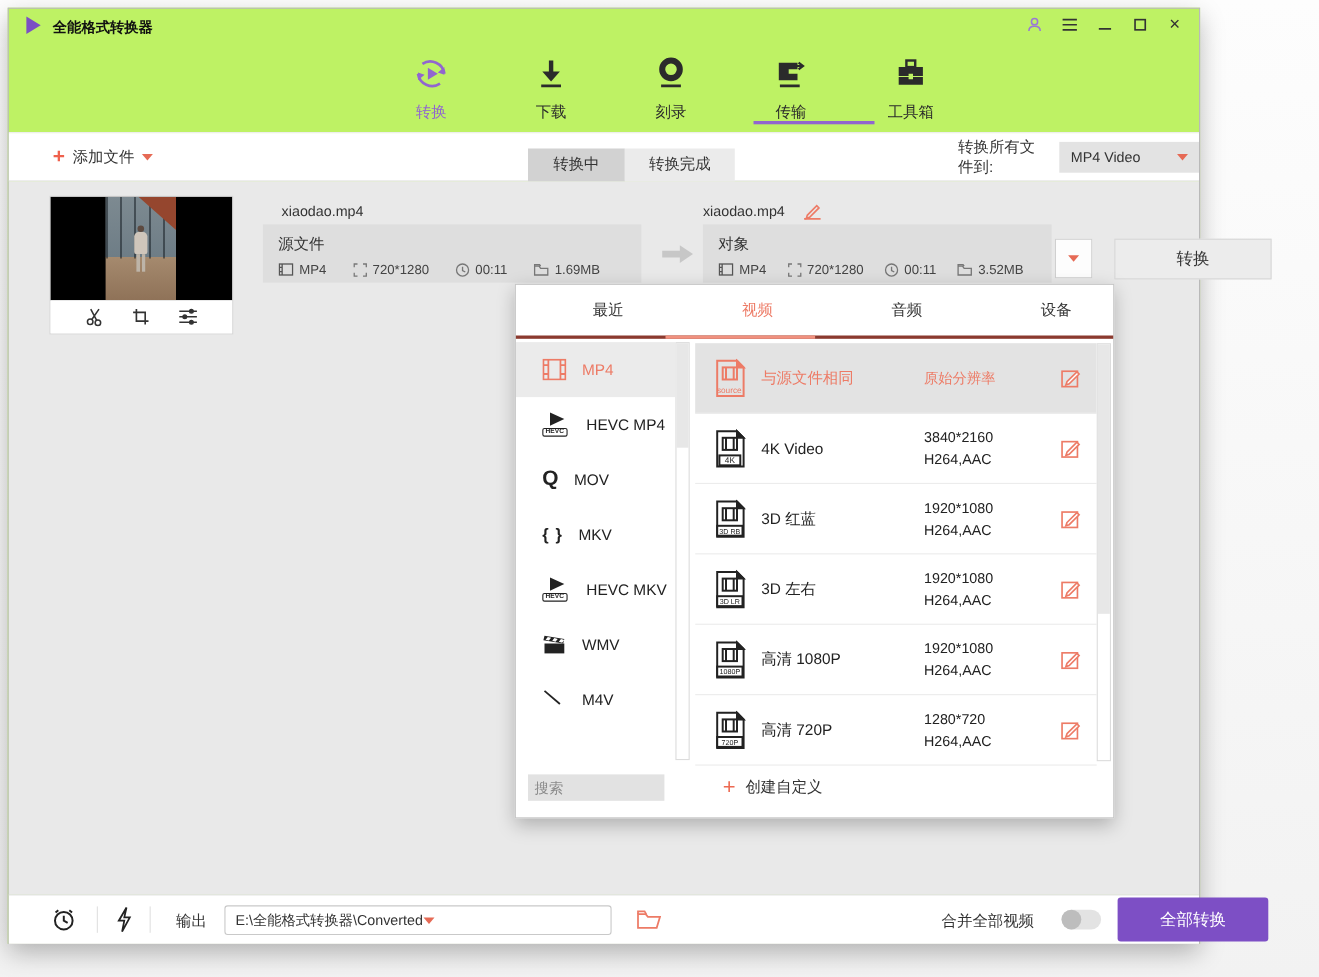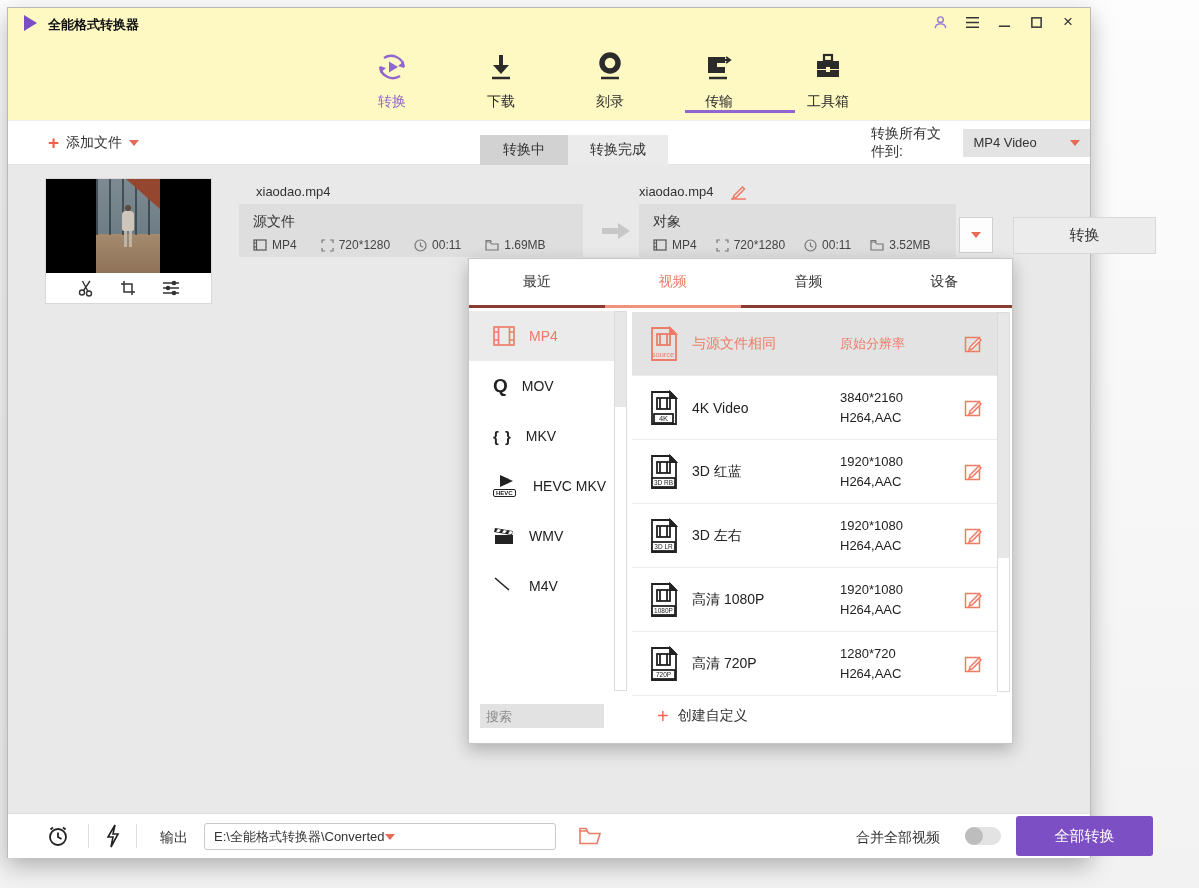--- a/index.html
+++ b/index.html
@@ -1,17 +1,17 @@
 <!DOCTYPE html>
 <html><head>
 <meta charset="utf-8">
 <style>
   * { margin:0; padding:0; box-sizing:border-box; }
   html,body { width:1199px; height:888px; font-family:"Liberation Sans","DejaVu Sans",sans-serif; background:linear-gradient(180deg,#fdfdfd 0%,#f2f2f2 100%); overflow:hidden; }
-  .window { position:absolute; left:7px; top:7px; width:1084px; height:851px; background:#fef9c3; border:1px solid #b9b9b9; box-shadow:0 8px 22px rgba(0,0,0,.28); }
+  .window { position:absolute; left:7px; top:7px; width:1084px; height:851px; background:#bef264; border:1px solid #b9b9b9; box-shadow:0 8px 22px rgba(0,0,0,.28); }
 
   
   .titlebar { position:absolute; left:0; top:0; width:100%; height:30px; }
   .logo { position:absolute; left:16px; top:7px; width:0; height:0; border-left:13px solid #7b4fc4; border-top:8px solid transparent; border-bottom:8px solid transparent; }
   .app-title { position:absolute; left:40px; top:8px; font-size:13px; font-weight:bold; color:#111; }
   .win-controls { position:absolute; right:14px; top:6px; display:flex; align-items:center; gap:16px; }
   .wc { width:16px; height:16px; display:flex; align-items:center; justify-content:center; cursor:pointer; }
   .user-svg { stroke:#9a77d6; } .menu-svg,.ctl-svg { stroke:#333; }
   .close-glyph { font-size:17px; color:#333; line-height:14px; }
 
@@ -56,21 +56,21 @@
   .media-panel .ptitle { font-size:14px; color:#333; }
   .inforow { display:flex; align-items:center; margin-top:7px; gap:24px; }
   .info { display:flex; align-items:center; gap:5px; font-size:12px; color:#444; }
 
   .flow-arrow { position:absolute; left:592px; top:57px; }
   .target-drop-btn { position:absolute; left:951px; top:52px; width:34px; height:36px; background:#fdfdfd; border:1px solid #d0d0d0; display:flex; align-items:center; justify-content:center; cursor:pointer; }
   .convert-btn { position:absolute; left:1005px; top:52px; width:143px; height:37px; background:#ececec; border:1px solid #d8d8d8; display:flex; align-items:center; justify-content:center; font-size:15px; color:#333; cursor:pointer; }
 
   
   .fpanel { position:absolute; left:460px; top:93px; width:545px; height:486px; background:#fff; border:1px solid #c6c6c6; box-shadow:0 6px 16px rgba(0,0,0,.25); }
-  .ftabs { position:absolute; left:0; top:0; width:100%; height:46px; display:flex; }
+  .ftabs { position:absolute; left:16px; top:0; width:100%; height:46px; display:flex; }
   .ftab { flex:1; display:flex; align-items:center; justify-content:center; font-size:14px; color:#333; cursor:pointer; }
   .ftab.active { color:#ed7b66; }
   .ftabs-line { position:absolute; left:0; top:46px; width:100%; height:3px; background:#8b3a2f; }
   .ftabs-line .active-seg { position:absolute; left:25%; top:0; width:25%; height:3px; background:#f0917f; }
 
   .flist { position:absolute; left:0; top:52px; width:145px; height:386px; overflow:hidden; }
   .fitem { height:50px; display:flex; align-items:center; gap:14px; padding-left:24px; font-size:14px; color:#222; cursor:pointer; }
   .fitem.sel { background:#ebebeb; color:#ed7b66; }
   .glyph-q { font-size:19px; font-weight:bold; color:#222; }
   .glyph-braces { font-size:15px; font-weight:bold; color:#222; letter-spacing:1px; }
@@ -333,20 +333,27 @@
           <div class="active-seg"></div>
         </div>
 
       <div class="flist">
         <div class="fitem sel">
           <svg width="22" height="20" viewBox="0 0 22 20" fill="none" stroke="#ed7b66" stroke-width="1.6">
               <rect x="1" y="1" width="20" height="18"></rect>
               <path d="M5.5 1 v18 M16.5 1 v18 M1 6 h4.5 M1 14 h4.5 M16.5 6 H21 M16.5 14 H21"></path>
             </svg>
           <span>MP4</span>
+        </div>
+        <div class="fitem">
+          <span class="hevc-icon">
+              <span class="tri"></span>
+              <span class="tag">HEVC</span>
+            </span>
+          <span>HEVC MP4</span>
         </div>
         <div class="fitem">
           <span class="glyph-q">Q</span>
           <span>MOV</span>
         </div>
         <div class="fitem">
           <span class="glyph-braces">{ }</span>
           <span>MKV</span>
         </div>
         <div class="fitem">

